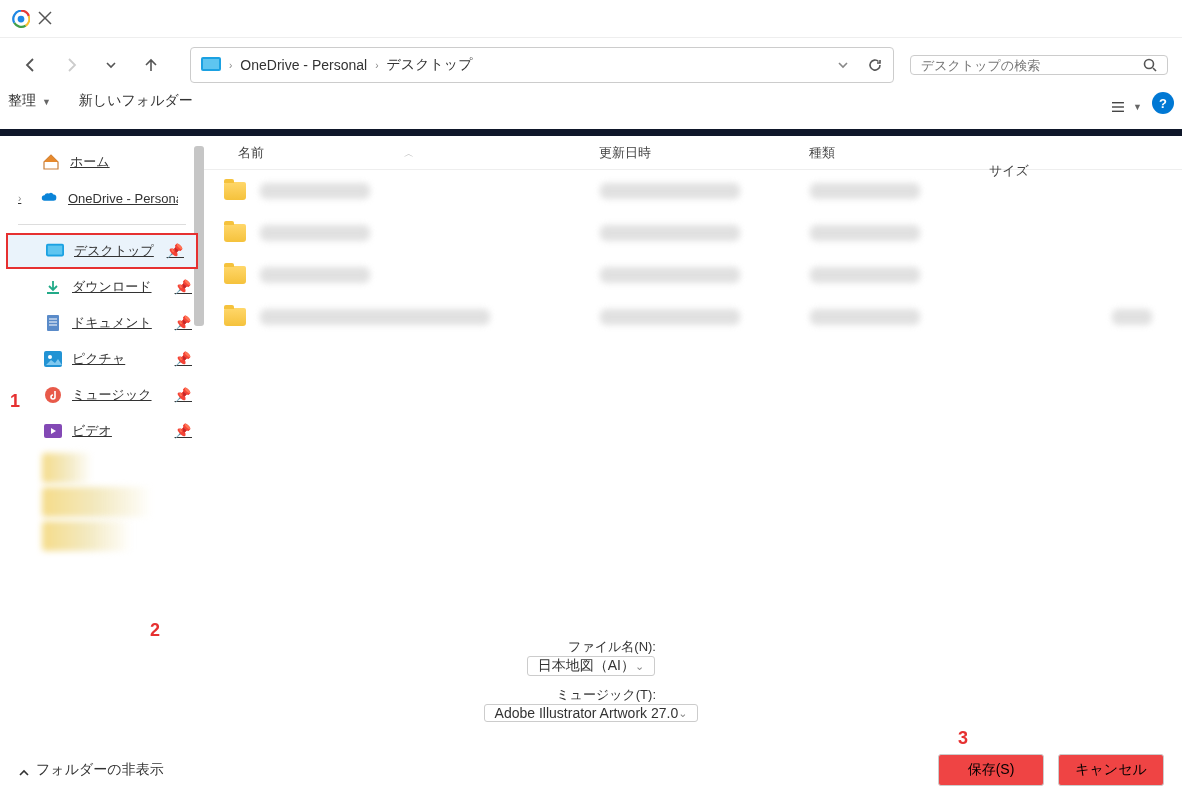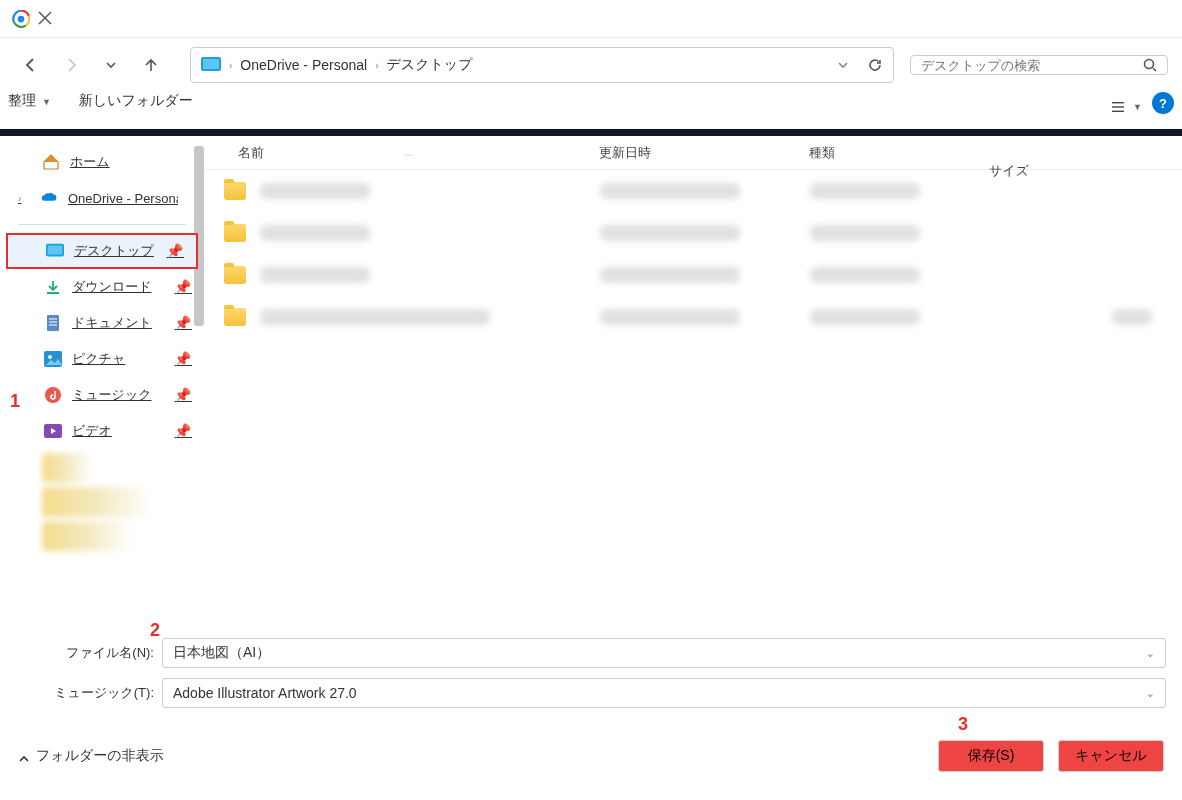--- a/index.html
+++ b/index.html
@@ -57,21 +57,21 @@
 .fl-row .ficon { width: 22px; height: 18px; margin-left: 20px; background: linear-gradient(#ffd76a,#f5c23c); border-radius: 2px 2px 3px 3px; position: relative; }
 .fl-row .ficon::before { content: ""; position: absolute; top: -3px; left: 0; width: 10px; height: 4px; background: #f5c23c; border-radius: 2px 2px 0 0; }
 .fl-row .blur { height: 16px; background: #d9d9d9; border-radius: 6px; filter: blur(3px); opacity: .8; }
 .fl-row .b1 { width: 110px; margin-left: 14px; }
 .fl-row .b2 { width: 140px; margin-left: 230px; }
 .fl-row .b3 { width: 110px; margin-left: 70px; }
 .fl-row .b4 { width: 40px; margin-left: auto; margin-right: 30px; }
 .fl-row.r4 .b1 { width: 230px; }
 
 .bottom { padding: 12px 16px 0; position: relative; }
-.brow { display: flex; align-items: center; margin-bottom: 10px; }
+.brow { display: flex; align-items: center; margin-bottom: 10px; flex-direction: column; }
 .brow .blabel { width: 146px; text-align: right; font-size: 13px; color: #333; padding-right: 8px; }
 .brow .bfield { flex: 1; height: 30px; display: flex; align-items: center; padding: 0 10px; font-size: 14px; color: #333; text-align: center; }
 .brow .bfield.fname { border: 1px solid #ccc; border-radius: 3px; }
 .brow .bfield.ftype { border: 1px solid #ccc; border-radius: 3px; }
 .brow .chev { margin-left: auto; color: #888; cursor: pointer; font-size: 11px; }
 
 .footer { height: 64px; display: flex; align-items: center; padding: 0 18px; margin-top: 16px; }
 .footer .hide-folders { font-size: 14px; color: #333; cursor: pointer; display: flex; align-items: flex-end; gap: 6px; }
 .footer .spacer { flex: 1; }
 .footer button { width: 106px; height: 32px; font-size: 14px; border: 1px solid #ccc; background: #ef4444; border-radius: 3px; cursor: pointer; margin-left: 14px; }

